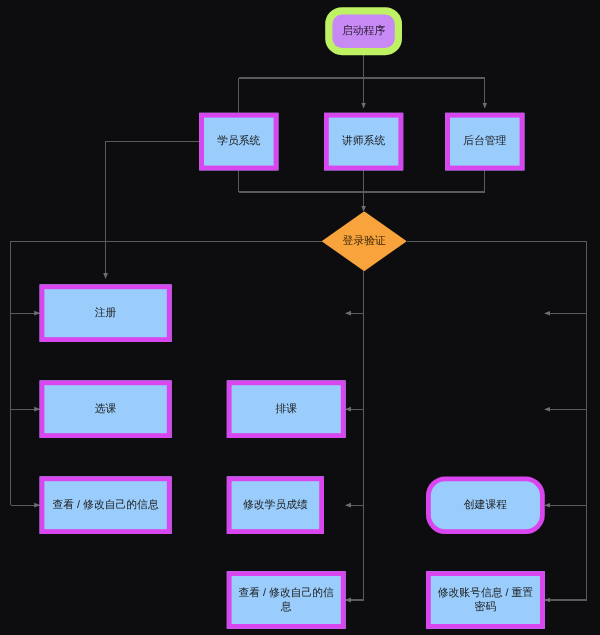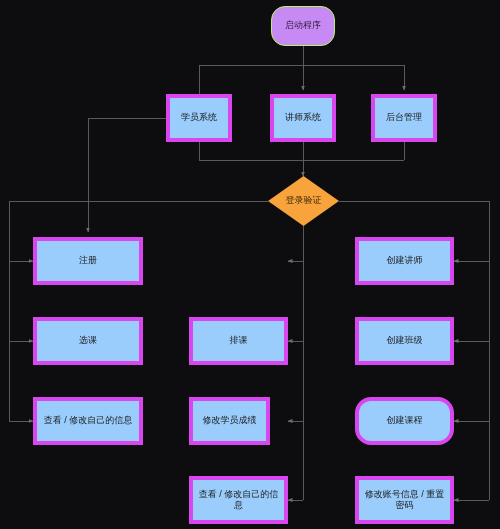--- a/index.html
+++ b/index.html
@@ -35,21 +35,21 @@
   }
   .node-process {
     background: #9acdfc;
     border: 4px solid #d946ef;
     color: #1a1a1a;
     font-size: 9px;
     padding: 2px 5px;
   }
   .node-start {
     background: #c78af5;
-    border: 1px solid #bef264;
+    border: 6px solid #bef264;
     border-radius: 14px;
     color: #2a1a33;
     font-size: 9px;
   }
   .node-decision {
     background: transparent;
     color: #3a2505;
     font-size: 9px;
   }
   .diamond-shape {
@@ -146,26 +146,20 @@
   <div class="node node-process" style="left:189px; top:317px; width:99px; height:48px;">
     <span class="node-label">排课</span>
   </div>
   <div class="node node-process" style="left:189px; top:397px; width:81px; height:48px;">
     <span class="node-label">修改学员成绩</span>
   </div>
   <div class="node node-process" style="left:189px; top:476px; width:99px; height:48px;">
     <span class="node-label">查看 / 修改自己的信息</span>
   </div>
 
-  <div class="node node-process" style="left:355px; top:237px; width:99px; height:48px;">
-    <span class="node-label">创建讲师</span>
-  </div>
-  <div class="node node-process" style="left:355px; top:317px; width:99px; height:48px;">
-    <span class="node-label">创建班级</span>
-  </div>
   <div class="node node-process" style="left:355px; top:397px; width:99px; height:48px;border-radius:16px;">
     <span class="node-label">创建课程</span>
   </div>
   <div class="node node-process" style="left:355px; top:476px; width:99px; height:48px;">
     <span class="node-label">修改账号信息 / 重置密码</span>
   </div>
 
 </div>
 
 </body></html>

